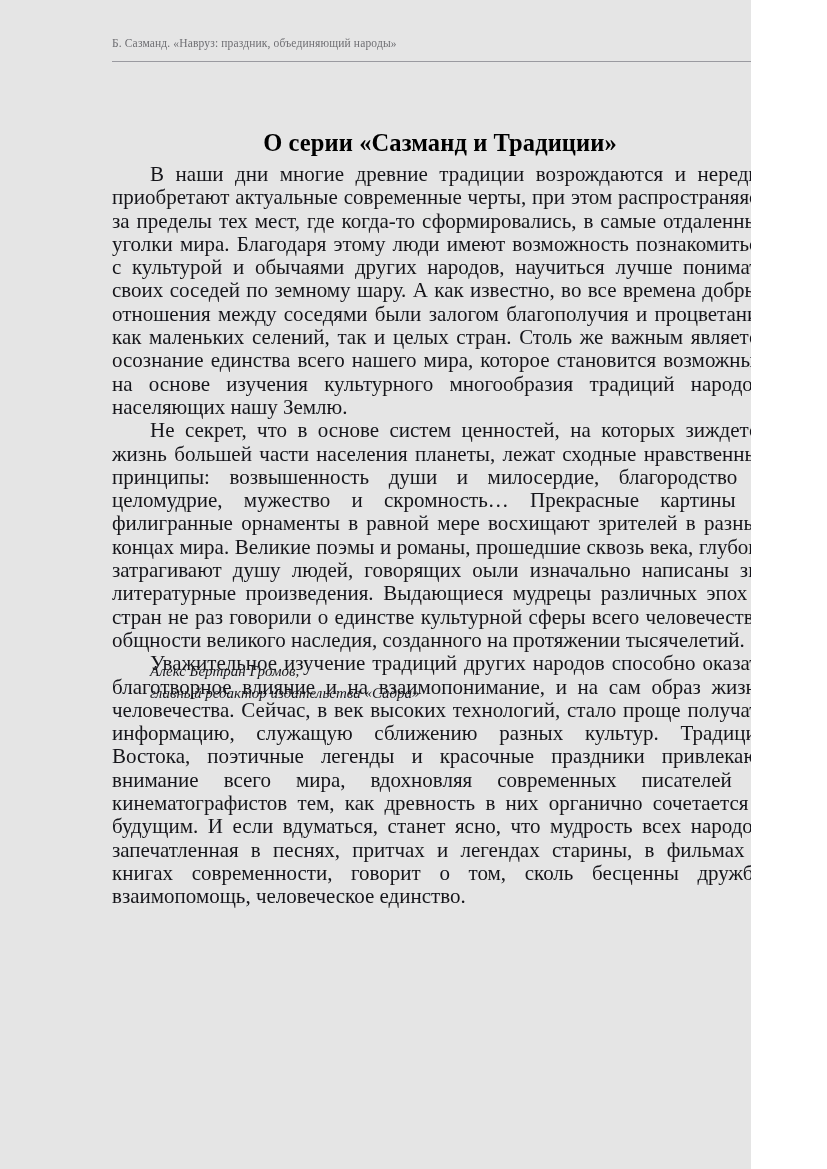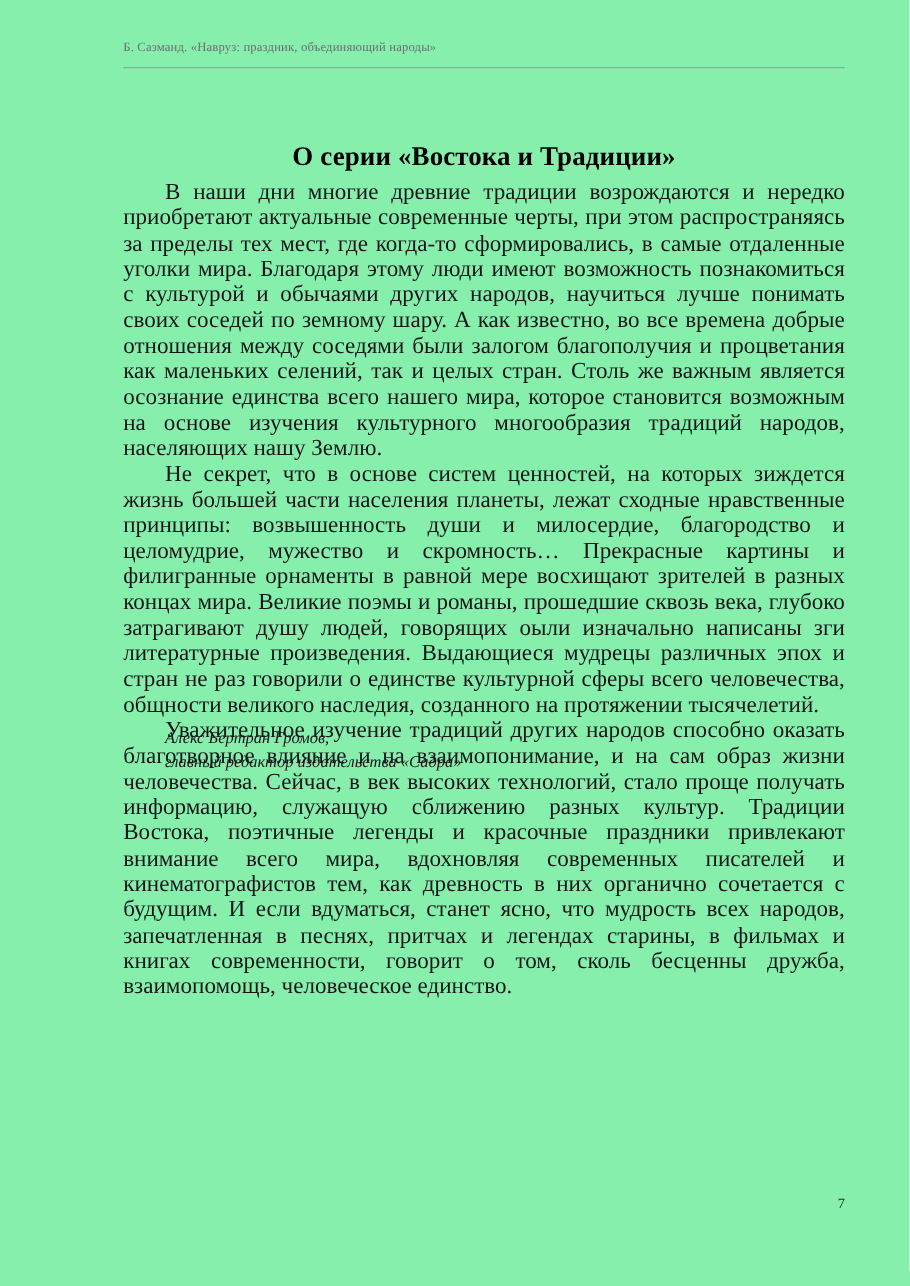--- a/index.html
+++ b/index.html
@@ -4,23 +4,23 @@
 <title>О серии «Культура и Традиции»</title>
 <style>
   html, body {
     margin: 0;
     padding: 0;
     background: #ffffff;
   }
 
   .page {
     position: relative;
-    width: 827px;
+    width: 751px;
     height: 1169px;
-    background: #86efac;
+    background: #e5e5e5;
     overflow: hidden;
     font-family: "Liberation Serif", "DejaVu Serif", serif;
     color: #1a1a1a;
     box-sizing: border-box;
   }
 
   
   .running-head {
     position: absolute;
     left: 112px;
@@ -110,21 +110,21 @@
 <body>
 
 <div class="page">
 
   <div class="running-head">
     <div class="running-head-text">Б.  Сазманд.  «Навруз: праздник, объединяющий народы»</div>
   </div>
 
   <div class="head-rule"></div>
 
-  <h1 class="doc-title">О серии «Востока и Традиции»</h1>
+  <h1 class="doc-title">О серии «Сазманд и Традиции»</h1>
 
   <div class="body-block">
     <p class="para">В наши дни многие древние традиции возрождаются и нередко приобретают актуальные современные черты, при этом распространяясь за пределы тех мест, где когда-то сформировались, в самые отдаленные уголки мира. Благодаря этому люди имеют возможность познакомиться с культурой и обычаями других народов, научиться лучше понимать своих соседей по земному шару. А как известно, во все времена добрые отношения между соседями были залогом благополучия и процветания как маленьких селений, так и целых стран. Столь же важным является осознание единства всего нашего мира, которое становится возможным на основе изучения культурного многообразия традиций народов, населяющих нашу Землю.</p>
     <p class="para">Не секрет, что в основе систем ценностей, на которых зиждется жизнь большей части населения планеты, лежат сходные нравственные принципы: возвышенность души и милосердие, благородство и целомудрие, мужество и скромность… Прекрасные картины и филигранные орнаменты в равной мере восхищают зрителей в разных концах мира. Великие поэмы и романы, прошедшие сквозь века, глубоко затрагивают душу людей, говорящих оыли изначально написаны зги литературные произведения. Выдающиеся мудрецы различных эпох и стран не раз говорили о единстве культурной сферы всего человечества, общности великого наследия, созданного на протяжении тысячелетий.</p>
     <p class="para">Уважительное изучение традиций других народов способно оказать благотворное влияние и на взаимопонимание, и на сам образ жизни человечества. Сейчас, в век высоких технологий, стало проще получать информацию, служащую сближению разных культур. Традиции Востока, поэтичные легенды и красочные праздники привлекают внимание всего мира, вдохновляя современных писателей и кинематографистов тем, как древность в них органично сочетается с будущим. И если вдуматься, станет ясно, что мудрость всех народов, запечатленная в песнях, притчах и легендах старины, в фильмах и книгах современности, говорит о том, сколь бесценны дружба, взаимопомощь, человеческое единство.</p>
   </div>
 
   <div class="signature">
     <span class="sig-line">Алекс Бертран Громов,</span>
     <span class="sig-line">главный редактор издательства «Садра»</span>

